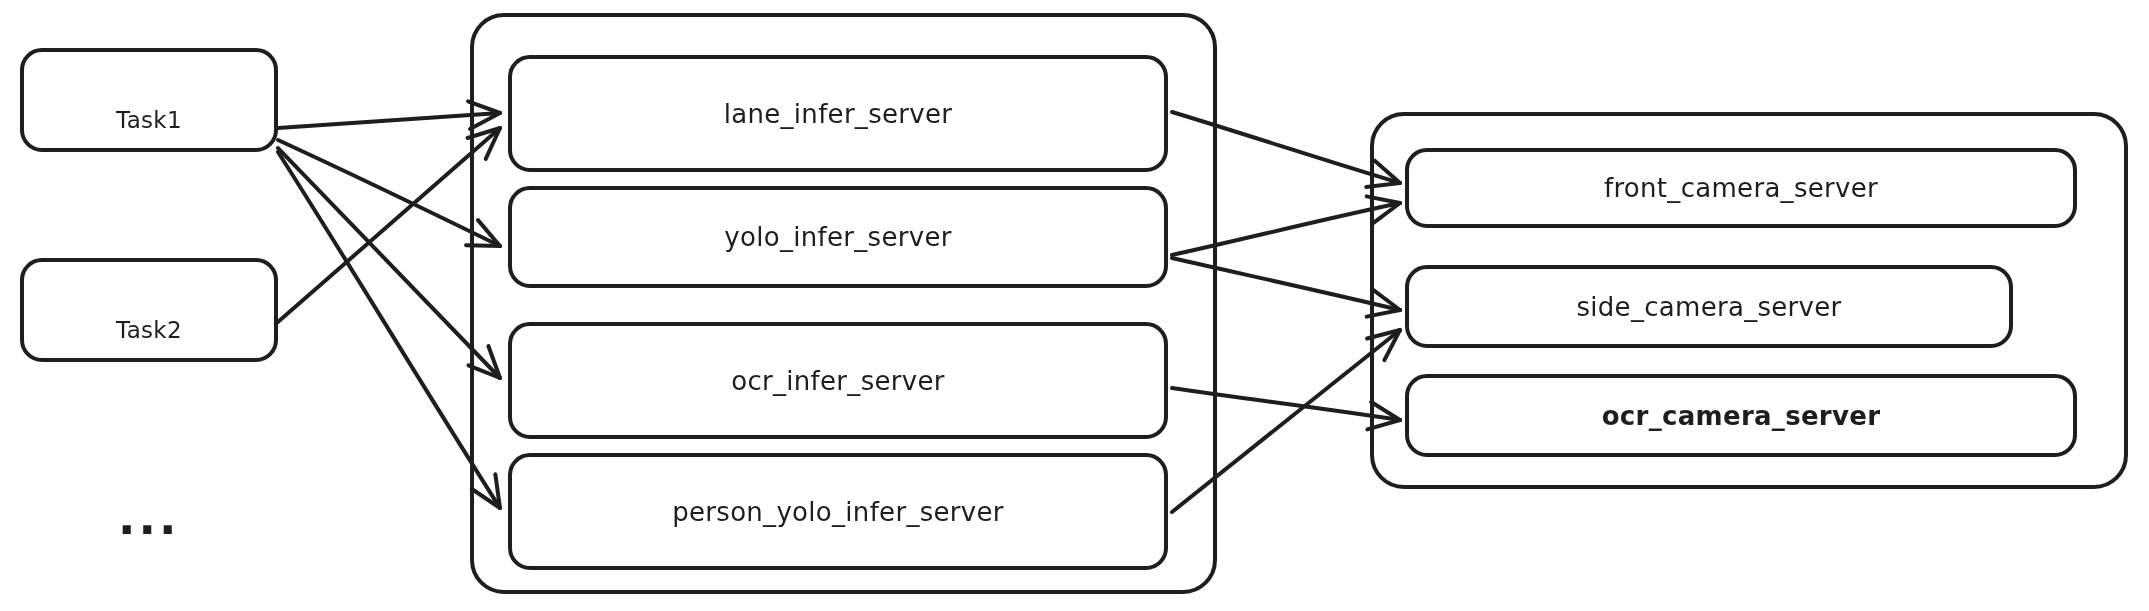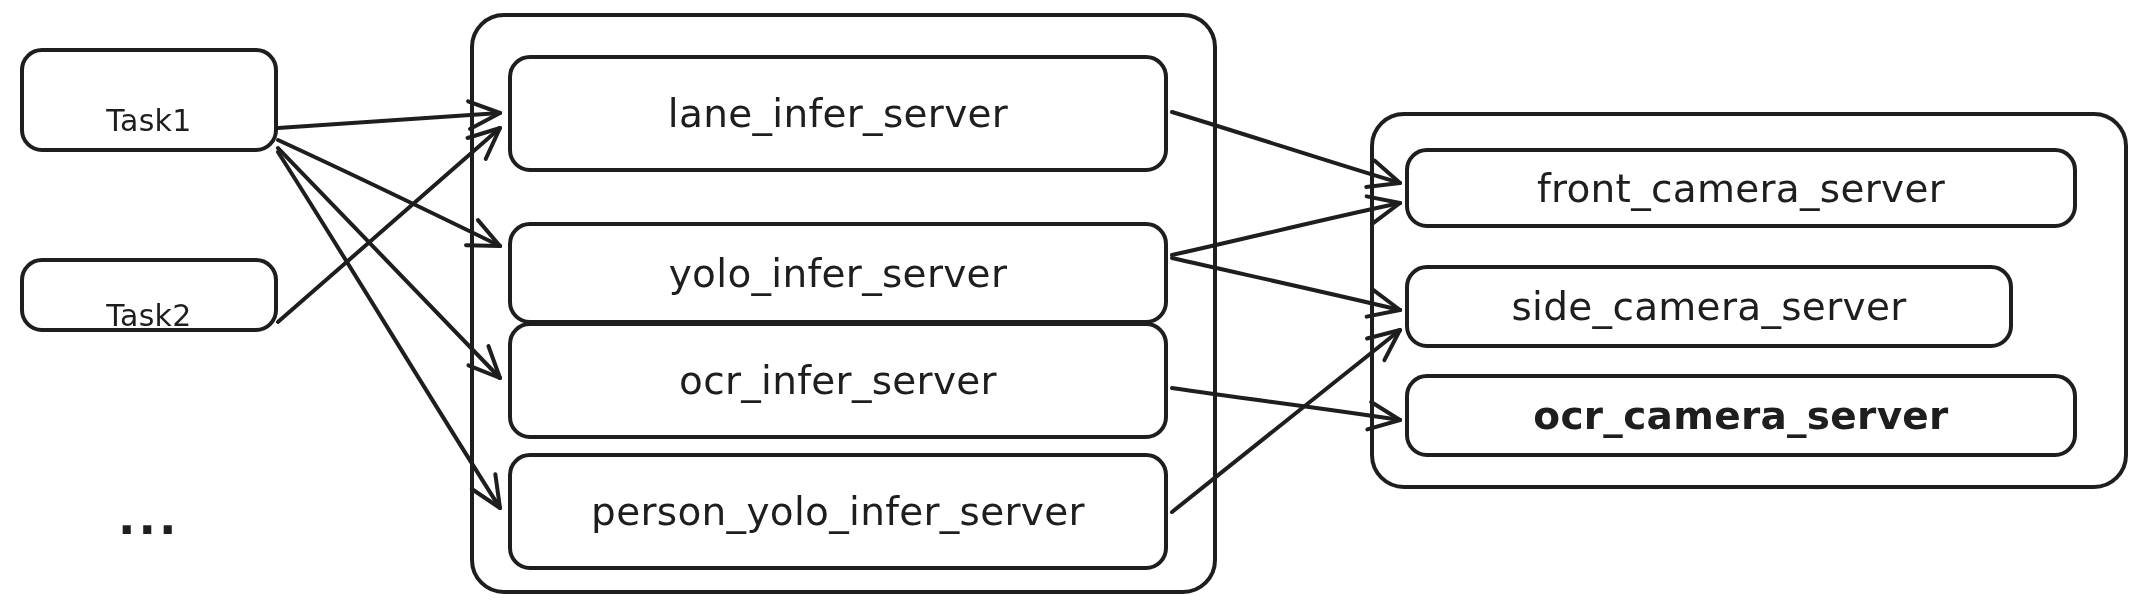--- a/index.html
+++ b/index.html
@@ -43,22 +43,22 @@
     border: 4px solid #1e1e1e;
     border-radius: 34px;
   }
   .label {
     font-family: "DejaVu Sans", sans-serif;
     font-size: 34px;
     letter-spacing: 0.3px;
     white-space: nowrap;
     color: #1e1e1e;
   }
-  .task-label { font-size: 30px; margin-top: 40px; }
-  .server-label { font-size: 39px; }
+  .task-label { font-size: 23px; margin-top: 40px; }
+  .server-label { font-size: 26px; }
   .ellipsis {
     position: absolute;
     color: #1e1e1e;
     font-size: 46px;
     font-weight: 700;
     line-height: 1;
     letter-spacing: 3px;
   }
 </style>
 </head>
@@ -135,30 +135,30 @@
         <g>
           <path d="M 1400 330 L 1384.3862449012145 360.20282522737153" fill="none" stroke="#1e1e1e" stroke-width="4" stroke-linecap="round"></path>
           <path d="M 1400 330 L 1367.088072890526 338.53258776343205" fill="none" stroke="#1e1e1e" stroke-width="4" stroke-linecap="round"></path>
         </g>
       </g>
     </svg>
 
   <div class="node" id="node-task1" style="left: 20px; top: 48px; width: 258px; height: 104px;">
     <span class="label task-label">Task1</span>
   </div>
-  <div class="node" id="node-task2" style="left: 20px; top: 258px; width: 258px; height: 74px;">
+  <div class="node" id="node-task2" style="left: 20px; top: 258px; width: 258px; height: 104px;">
     <span class="label task-label">Task2</span>
   </div>
   <div class="ellipsis" id="node-more" style="left: 118px; top: 495px;">...</div>
 
   <div class="group" id="group-infer" style="left: 470px; top: 13px; width: 747px; height: 581px;"></div>
   <div class="node" id="node-infer-0" style="left: 508px; top: 55px; width: 660px; height: 117px;">
     <span class="label server-label">lane_infer_server</span>
   </div>
-  <div class="node" id="node-infer-1" style="left: 508px; top: 186px; width: 660px; height: 102px; margin-top: 36px;">
+  <div class="node" id="node-infer-1" style="left: 508px; top: 186px; width: 660px; height: 102px;">
     <span class="label server-label">yolo_infer_server</span>
   </div>
   <div class="node" id="node-infer-3" style="left: 508px; top: 453px; width: 660px; height: 117px;">
     <span class="label server-label">person_yolo_infer_server</span>
   </div>
   <div class="node" id="node-infer-2" style="left: 508px; top: 322px; width: 660px; height: 117px;">
     <span class="label server-label">ocr_infer_server</span>
   </div>
 
   <div class="group" id="group-camera" style="left: 1370px; top: 112px; width: 758px; height: 377px;"></div>

